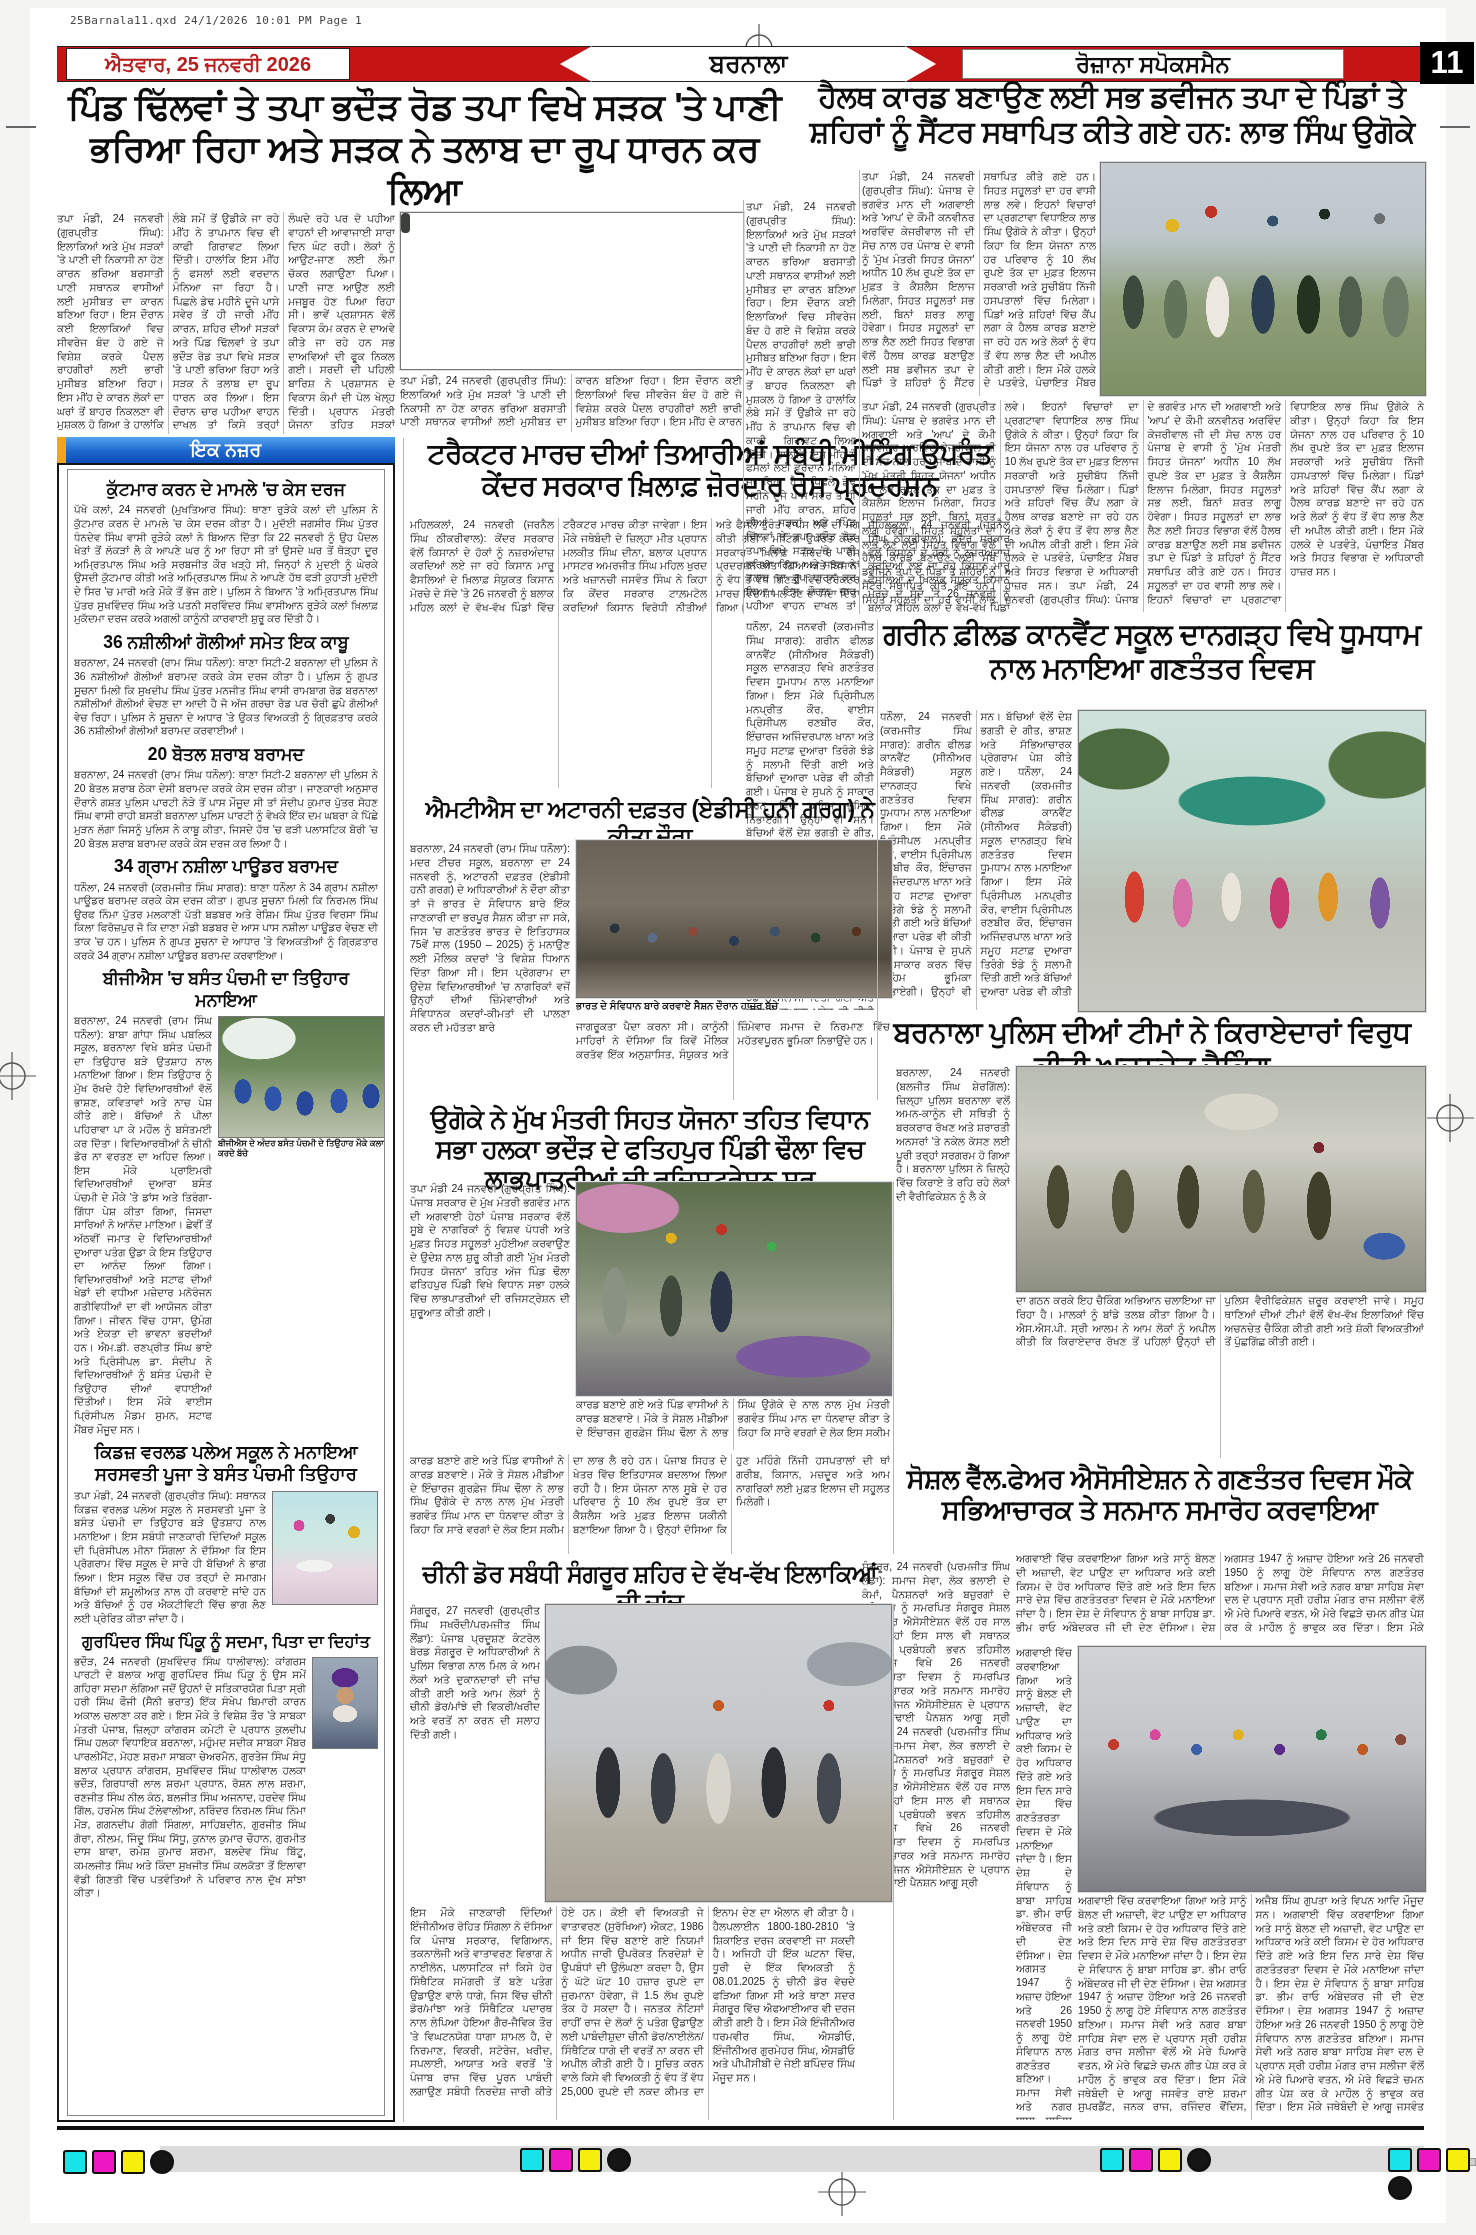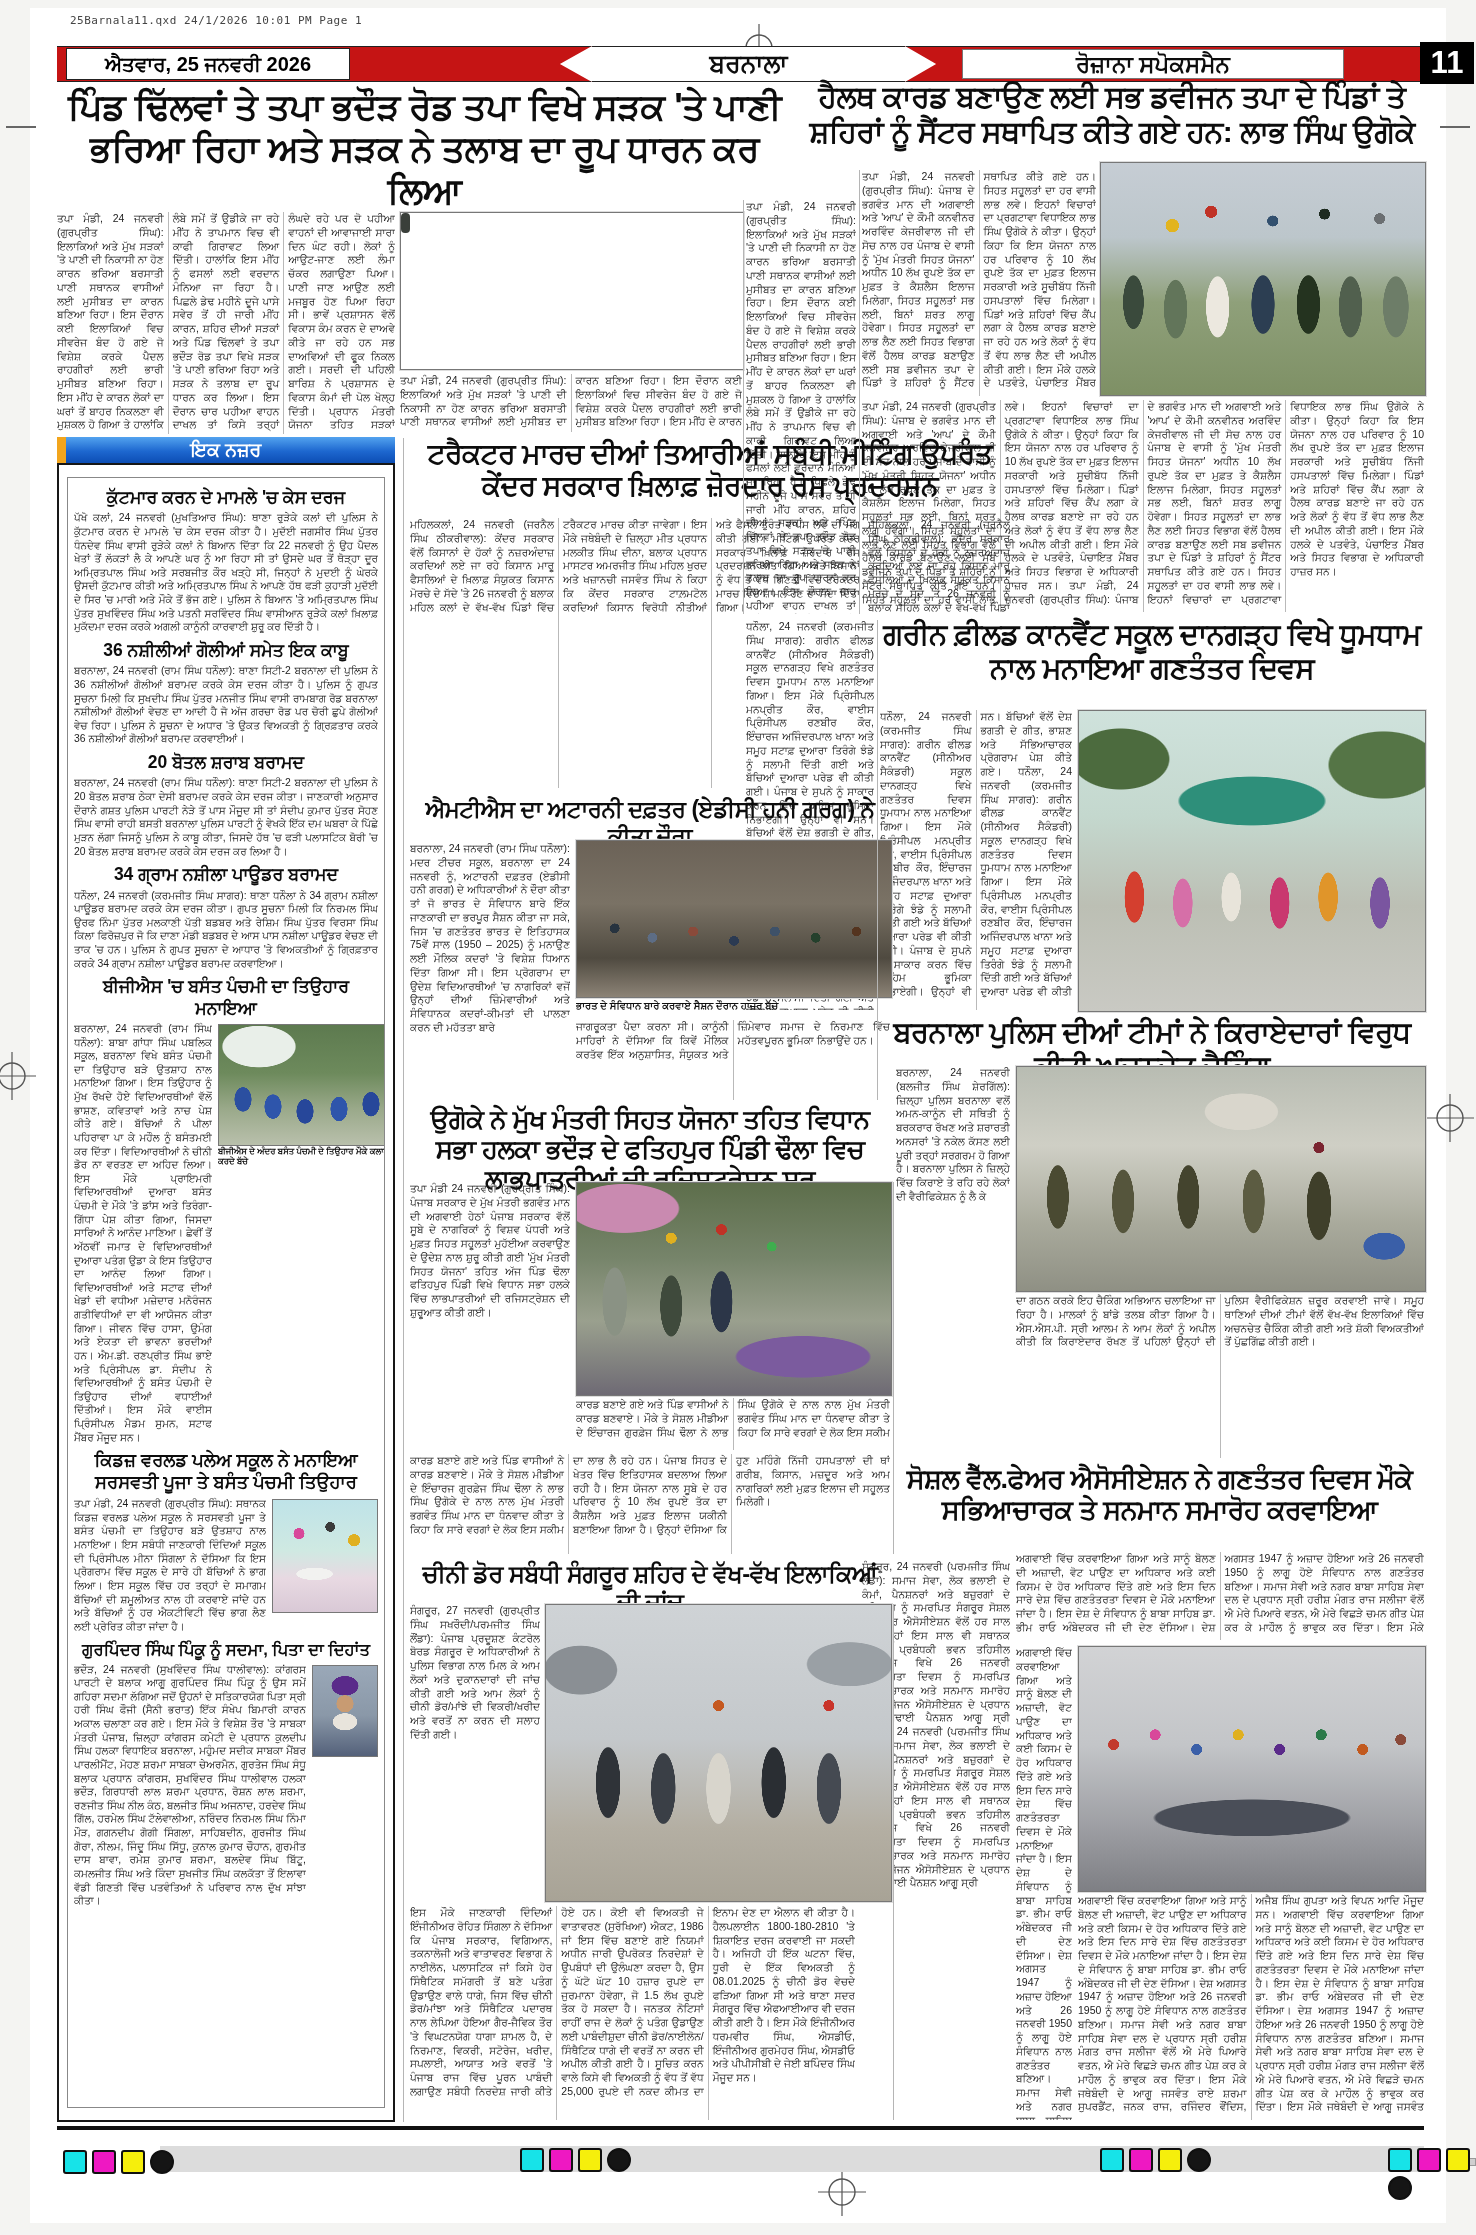--- a/index.html
+++ b/index.html
@@ -6,37 +6,37 @@
   body{width:1476px;height:2235px;position:relative;background:#f4f4f2;
        font-family:"Liberation Sans","DejaVu Sans",sans-serif;overflow:hidden}
   .sheet{position:absolute;left:30px;top:8px;width:1416px;height:2215px;background:#ffffff}
   .abs{position:absolute}
   .slug{font-family:"DejaVu Sans Mono",monospace;font-size:11px;color:#444;letter-spacing:.5px}
   
   .redbar{background:#c51414;border-top:1px solid #222;border-bottom:1px solid #222}
   .notchL{clip-path:polygon(0 0,100% 0,94% 50%,100% 100%,0 100%)}
   .notchR{clip-path:polygon(0 0,100% 0,100% 100%,0 100%,6% 50%)}
   .datebox{background:#fff;border:1px solid #222;display:flex;align-items:center;justify-content:center;
-           font-weight:bold;font-size:20px;color:#000000}
+           font-weight:bold;font-size:20px;color:#b91c1c}
   .cityname{display:flex;align-items:center;justify-content:center;font-weight:bold;font-size:25px;color:#0d0d0d}
   .paperbox{background:#fff;display:flex;align-items:center;justify-content:center;font-weight:bold;font-size:23px;color:#0d0d0d;border:1px solid #777}
   .pagebox{background:#000;color:#fff;display:flex;align-items:center;justify-content:center;font-weight:bold;font-size:31px}
   
   .hl{font-weight:bold;color:#0c0c0c;text-align:center;line-height:1.16;letter-spacing:-.5px}
   .bt{font-size:10.5px;line-height:1.31;text-align:justify;color:#1c1c1c;overflow:hidden;word-break:break-word}
   .c2{column-count:2;column-gap:9px;column-rule:1px solid #b9b9b9}
   .c3{column-count:3;column-gap:9px;column-rule:1px solid #b9b9b9}
   .c4{column-count:4;column-gap:9px;column-rule:1px solid #b9b9b9}
   .cap{font-weight:bold;font-size:10px;color:#101010;line-height:1.2;overflow:hidden}
   .vr{position:absolute;width:1px;background:#b5b5b5}
   
   .bluebar{background:linear-gradient(180deg,#53a3ef 0%,#1d67cf 55%,#0c4db4 100%);
            color:#fff;font-weight:bold;font-size:19px;display:flex;align-items:center;justify-content:center}
   .bluebar::before{content:"";position:absolute;left:0;top:0;bottom:0;width:9px;background:#f2a51c}
-  .briefbox{border:2px solid #161616;background:#fff;padding:12px 8px;overflow:hidden}
+  .briefbox{border:2px solid #161616;background:#fff;padding:4px 8px;overflow:hidden}
   .briefbox .inner{border:1px solid #888;padding:3px 6px;height:100%;box-sizing:border-box;overflow:hidden}
   .bh{font-weight:bold;text-align:center;font-size:17.5px;color:#0c0c0c;line-height:1.22;margin:6px 0 3px}
   .brief .bt{font-size:10.4px}
   .fl-r{float:right;margin:2px 0 3px 6px}
   
   .ph{border:1px solid #777;outline:1px solid #ddd;position:absolute;overflow:hidden}
   .ph::after{content:"";position:absolute;inset:0}
   .phA::after{left:49%;top:36%;width:9px;height:20px;background:#3a3f3a;border-radius:4px;inset:auto}
   
   .cmyk span{display:inline-block;width:20px;height:20px;border:2px solid #101010;margin-right:5px;border-radius:3px}

